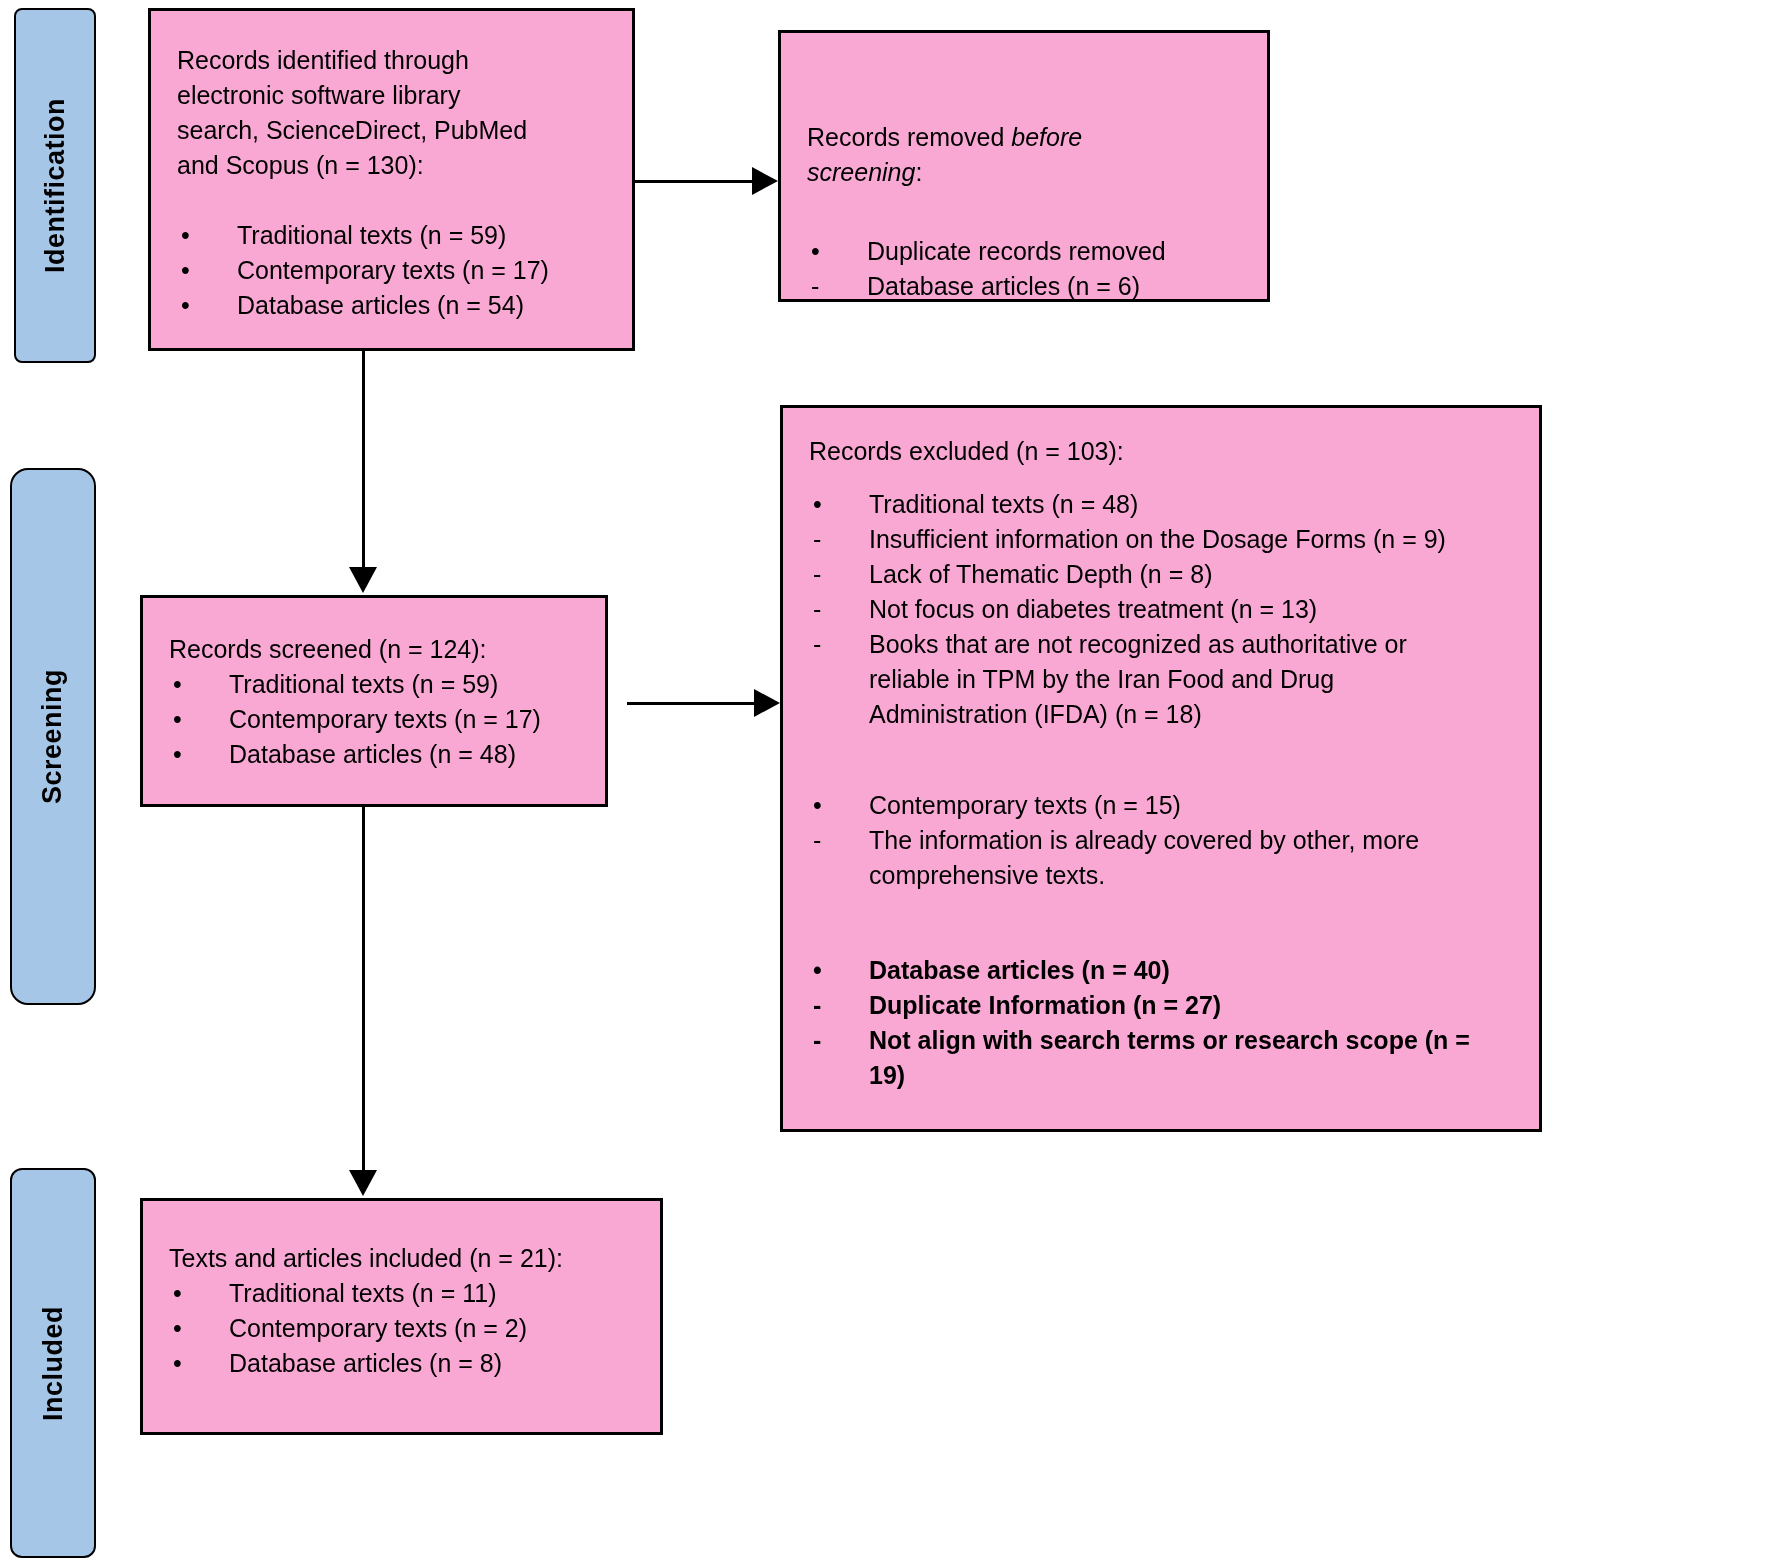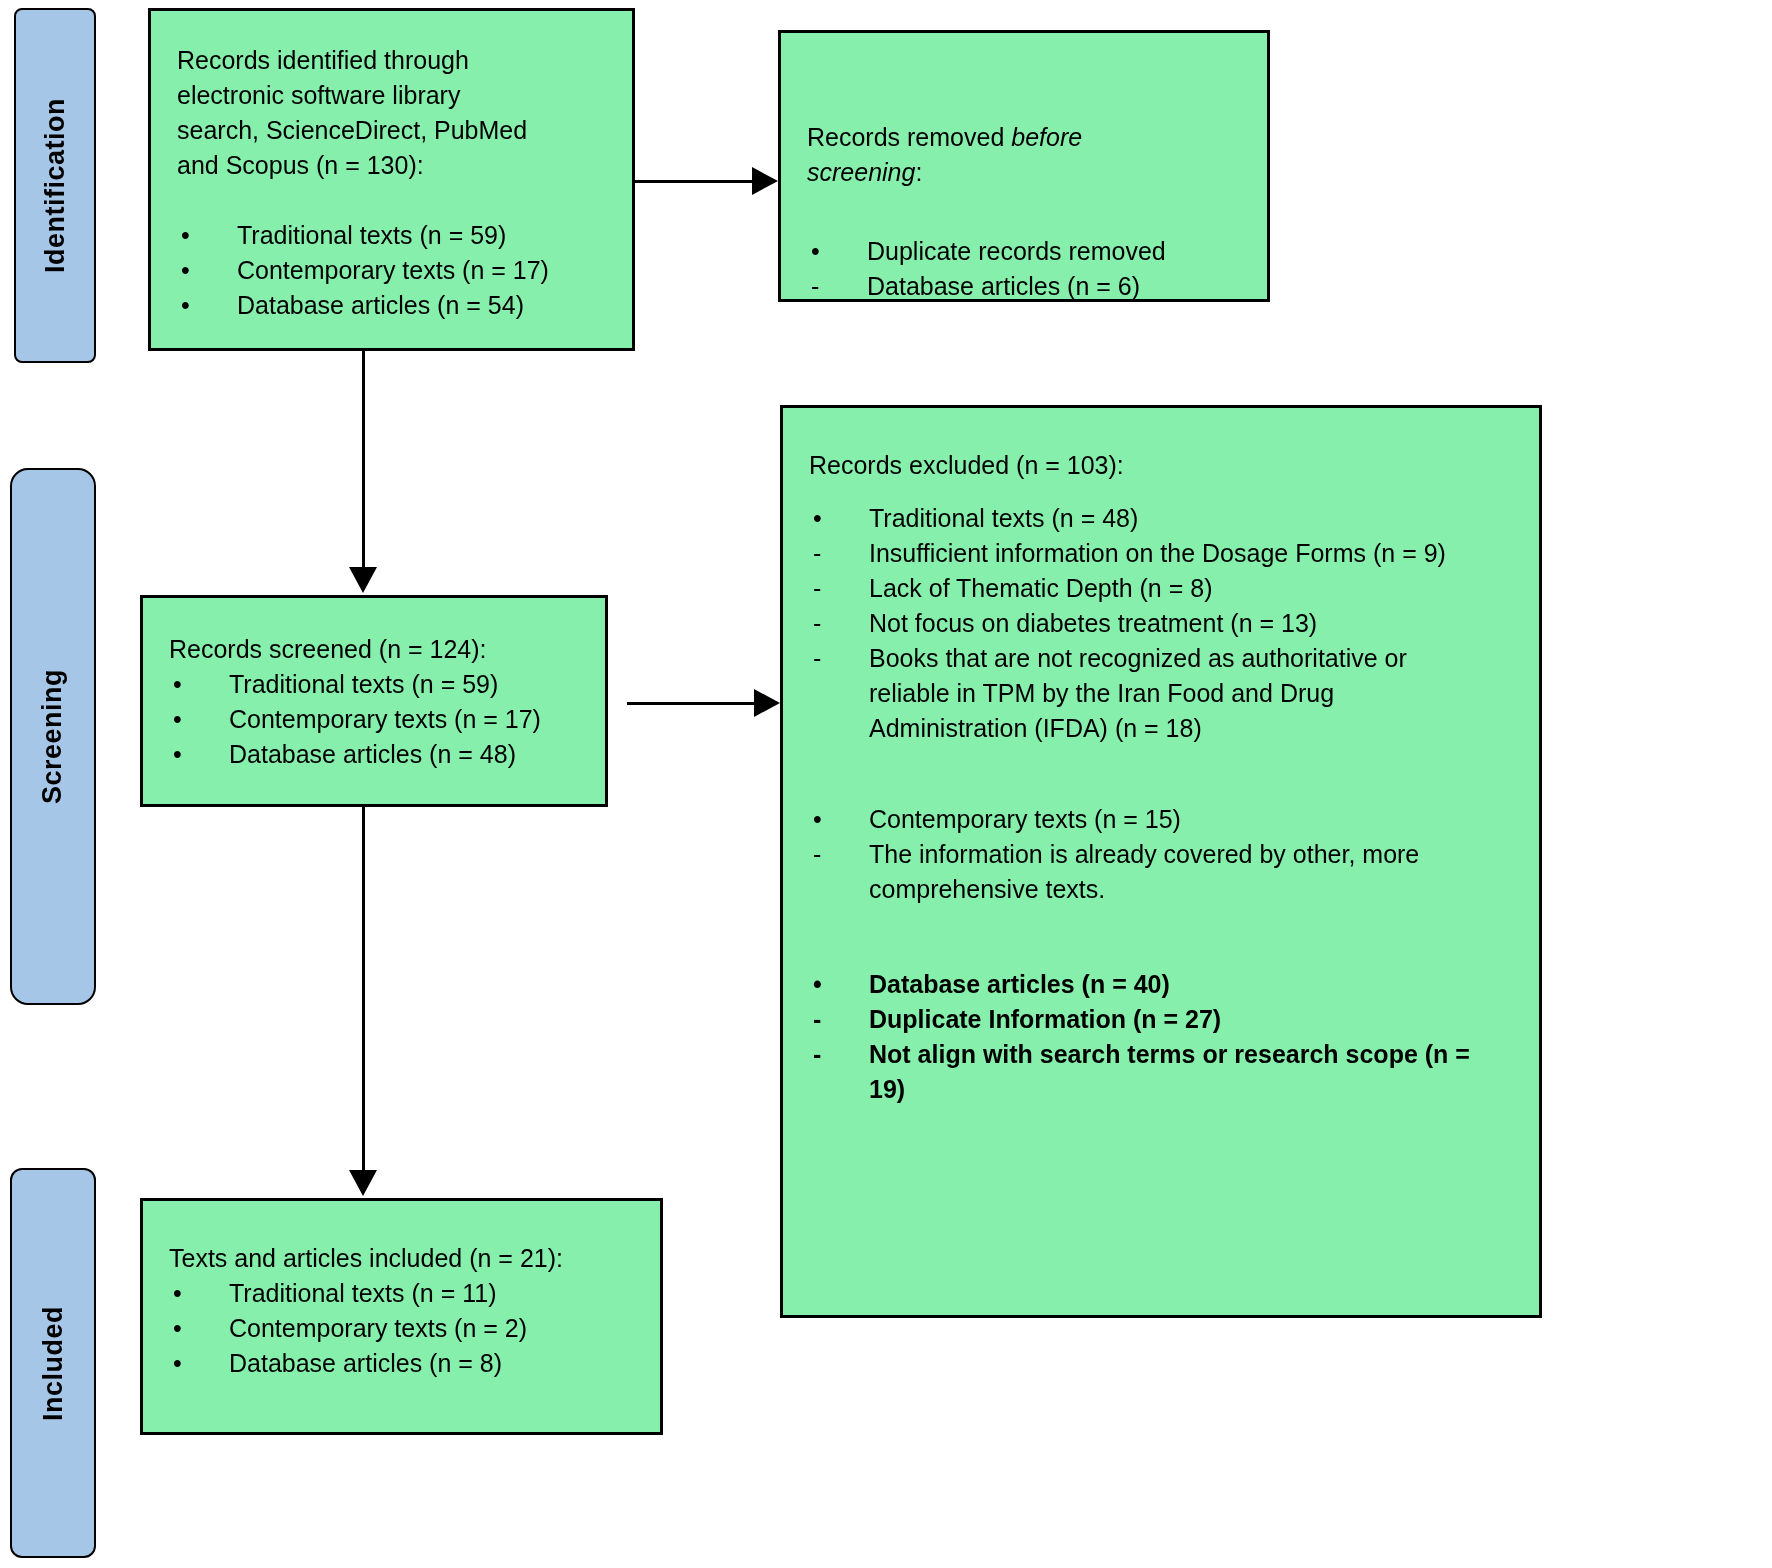--- a/index.html
+++ b/index.html
@@ -22,21 +22,21 @@
   .stage span {
     display:inline-block;
     transform:rotate(-90deg);
     white-space:nowrap;
     font-weight:bold;
     font-size:27px;
     letter-spacing:0.5px;
   }
   .box {
     position:absolute;
-    background:#86efac;
+    background:#f9a8d4;
     border:3px solid #000000;
     box-sizing:border-box;
     padding:32px 14px 20px 26px;
   }
   .b-title { white-space:pre-line; }
   .li {
     position:relative;
     padding-left:60px;
   }
   .li::before {
@@ -121,21 +121,21 @@
       </div>
       <div class="li dot">
         <span class="li-text">Contemporary texts (n = 17)</span>
       </div>
       <div class="li dot">
         <span class="li-text">Database articles (n = 48)</span>
       </div>
     </div>
   </div>
 
-  <div class="box" style="left:780px;top:405px;width:762px;height:913px;padding-top:40px;">
+  <div class="box" style="left:780px;top:405px;width:762px;height:727px;padding-top:26px;">
     <div class="b-title">Records excluded (n = 103):</div>
 
     <div style="margin-top:18px;">
       <div class="li dot">
         <span class="li-text">Traditional texts (n = 48)</span>
       </div>
       <div class="li dash">
         <span class="li-text">Insufficient information on the Dosage Forms (n = 9)</span>
       </div>
       <div class="li dash">

